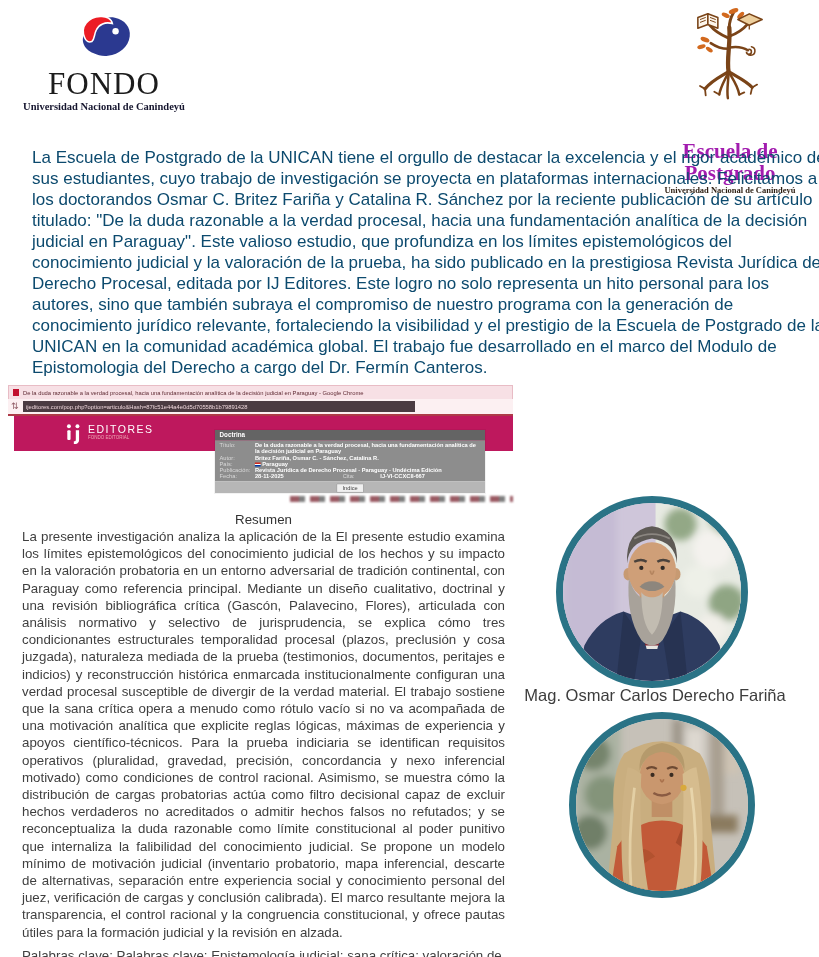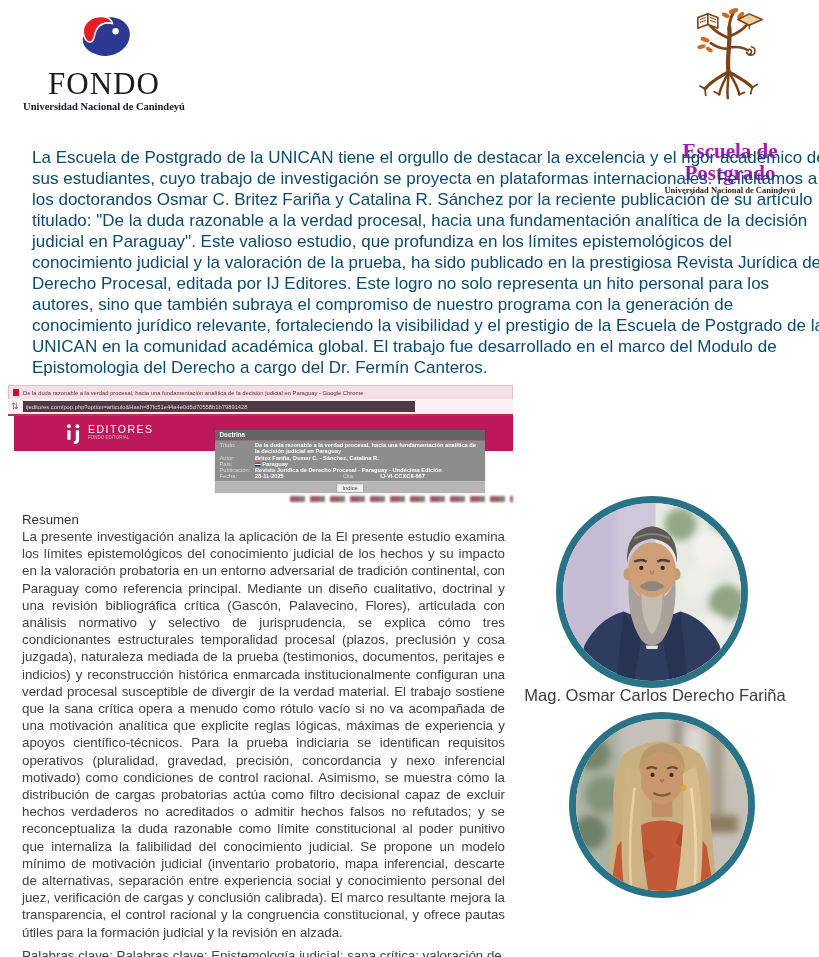--- a/index.html
+++ b/index.html
@@ -53,21 +53,21 @@
   .pval{color:#ffffff;font-weight:bold;}
   .flag{display:inline-block;width:10px;height:7px;vertical-align:-1px;margin-right:3px;
     background:linear-gradient(#d52b1e 0 33%,#ffffff 33% 66%,#0038a8 66% 100%);}
   .panel-foot{background:#b6b6b6;height:24px;display:flex;align-items:center;justify-content:center;}
   .indice{font-size:10px;color:#3f3f3f;background:#f0f0f0;border:1px solid #8a8a8a;border-radius:2px;padding:1px 10px;line-height:12px;}
   .crop-smudge{position:absolute;left:282px;top:111px;width:223px;height:6px;
     background:repeating-linear-gradient(90deg,#7a2430 0 9px,#555555 9px 15px,rgba(255,255,255,0) 15px 20px);
     filter:blur(1px);opacity:.75;}
   
   .resumen{position:absolute;left:22px;top:511px;width:483px;color:#3f3f3f;}
-  .res-head{font-size:13.3px;line-height:17px;color:#333333;}
+  .res-head{font-size:13.3px;line-height:17px;color:#333333;text-align:center;}
   .res-body{font-size:13.3px;line-height:17.2px;text-align:justify;}
   .res-keywords{font-size:13.3px;line-height:17.2px;margin-top:6px;}
   
   .photo{position:absolute;border-radius:50%;border:7px solid #2a7386;overflow:hidden;background:#ddd;}
   .photo svg{display:block;}
   .photo1{left:556px;top:496px;width:178px;height:178px;}
   .photo2{left:569px;top:712px;width:172px;height:172px;}
   .caption{position:absolute;text-align:center;font-size:16.5px;color:#3d3d3d;}
   .cap1{left:505px;top:686px;width:300px;}
   .cap2{left:515px;top:916px;width:300px;}

